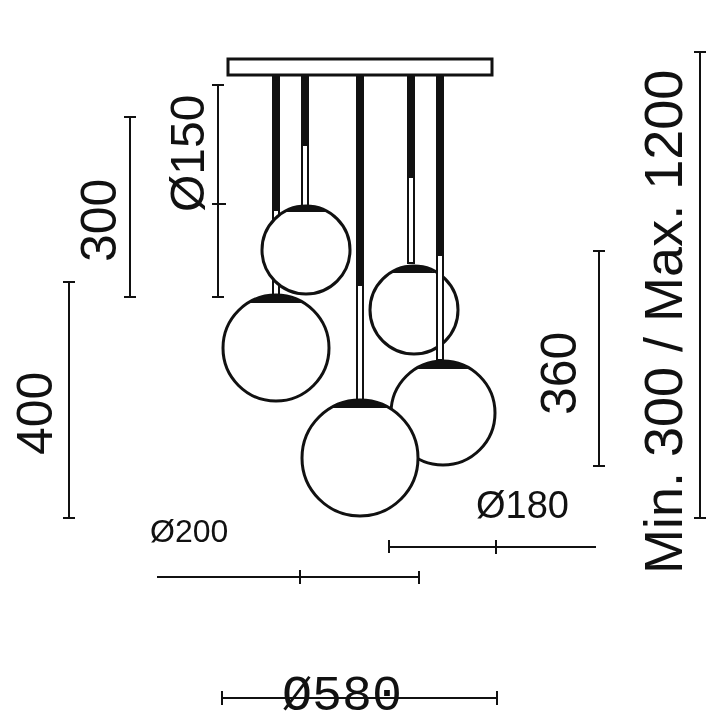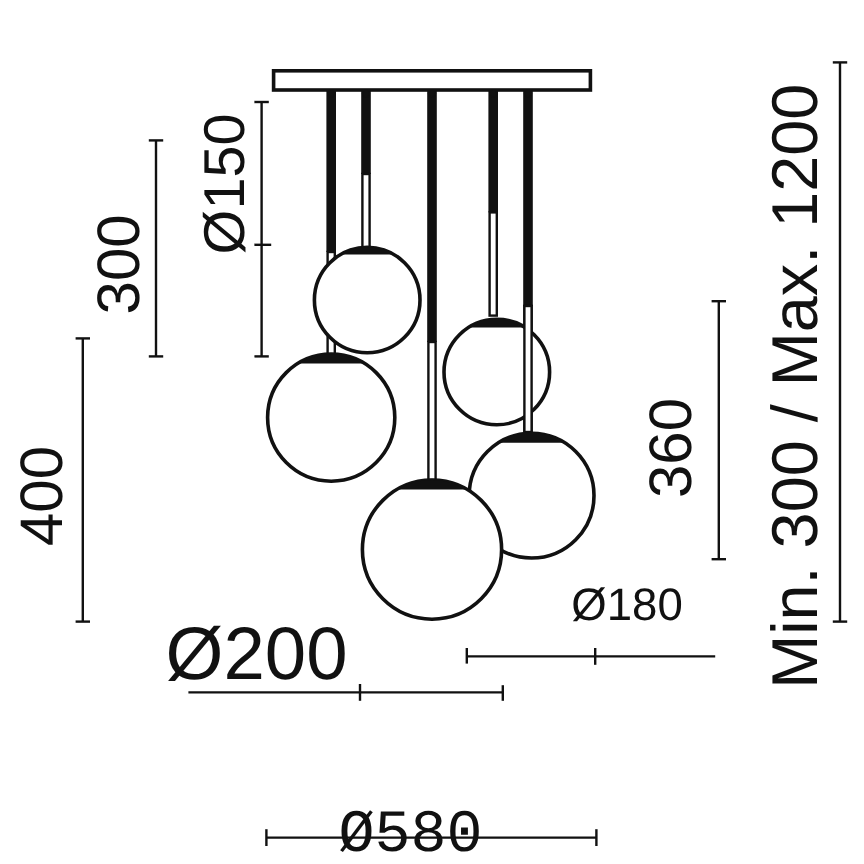--- a/index.html
+++ b/index.html
@@ -95,15 +95,15 @@
     <line x1="497" y1="691" x2="497" y2="705"></line>
   </g>
 </svg>
 
 <div class="lbl rot" style="left:164px; top:212px; font-size:48px;">Ø150</div>
 <div class="lbl rot" style="left:74px; top:262px; font-size:50px;">300</div>
 <div class="lbl rot" style="left:10px; top:455px; font-size:50px;">400</div>
 <div class="lbl rot" style="left:534px; top:415px; font-size:50px;">360</div>
 <div class="lbl rot" style="left:636px; top:574px; font-size:54px;">Min. 300 / Max. 1200</div>
 
-<div class="lbl" style="left:138px; top:515px; font-size:62px;">Ø200</div>
+<div class="lbl" style="left:150px; top:515px; font-size:32px;">Ø200</div>
 <div class="lbl" style="left:476px; top:486px; font-size:38px;">Ø180</div>
 <div class="lbl" style="left:282px; top:672px; font-size:50px;font-family:Liberation Mono, monospace;">Ø580</div>
 
 </body></html>

